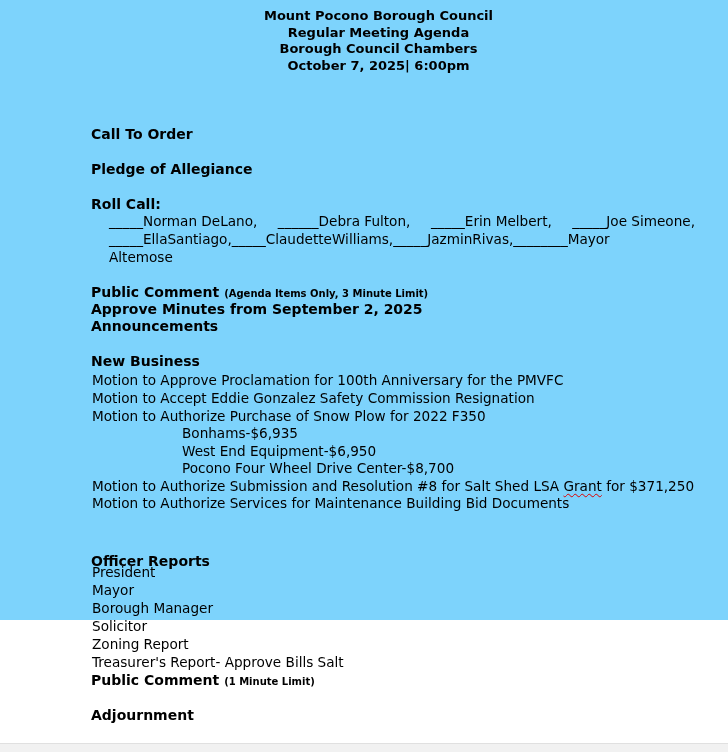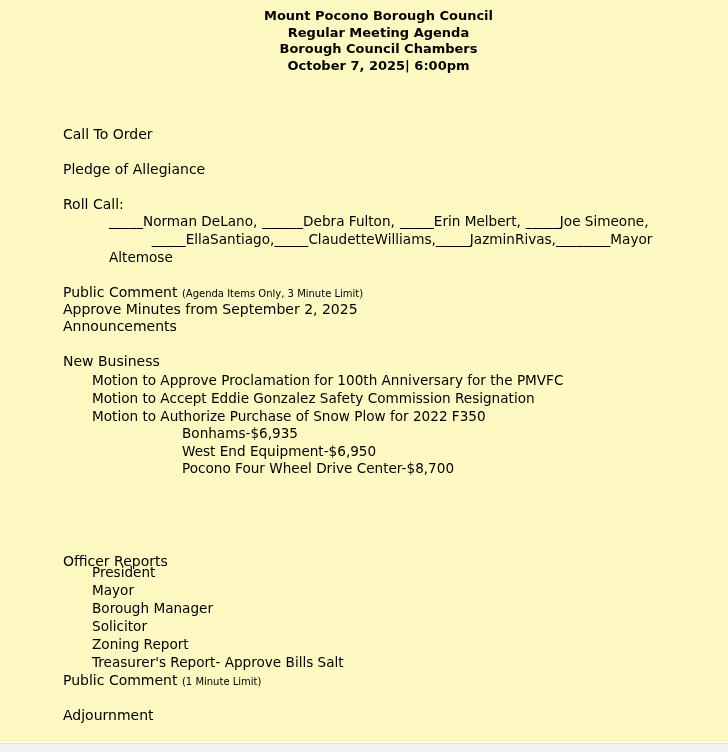--- a/index.html
+++ b/index.html
@@ -1,31 +1,31 @@
 <!DOCTYPE html>
 <html><head>
   <meta charset="utf-8">
   <style>
     html, body { margin: 0; padding: 0; }
     body {
       width: 728px; height: 752px; position: relative; overflow: hidden;
       background: #ffffff; color: #000;
       font-family: "DejaVu Sans", sans-serif;
     }
-    .page { position: absolute; left: 0; top: 0; width: 728px; height: 742px; background: #fef9c3; }
+    .page { position: absolute; left: 0; top: 0; width: 728px; height: 620px; background: #7dd3fc; }
     .bottom-bar { position: absolute; left: 0; top: 743px; width: 728px; height: 9px; background: #f1f1f1; border-top: 1px solid #e0e0e0; }
     .header { position: absolute; left: 0; top: 8px; width: 757px; text-align: center; font-weight: bold; font-size: 13px; line-height: 16.5px; }
     .abs { position: absolute; left: 63px; white-space: nowrap; }
-    .h { font-weight: normal; font-size: 14px; line-height: 17px; }
+    .h { font-weight: bold; font-size: 14px; line-height: 17px; margin-left: 28px; }
     .small { font-size: 10px; }
     .t { font-size: 13.6px; line-height: 18px; margin-left: 29px; }
     .indent { left: 153px; }
     .roll { position: absolute; left: 109px; width: 586px; font-size: 13.6px; line-height: 18px; }
-    .roll-line { display: flex; justify-content: center; white-space: nowrap; }
-    .roll-line.first { justify-content: flex-start; gap: 5px; }
+    .roll-line { display: flex; justify-content: flex-start; white-space: nowrap; }
+    .roll-line.first { justify-content: space-between; gap: 5px; }
     .squiggle { text-decoration: underline wavy #d00; text-decoration-thickness: 1px; text-underline-offset: 2px; }
   </style>
 </head>
 <body>
 
 <div class="page">
   <div class="header">
     <div>Mount Pocono Borough Council</div>
     <div>Regular Meeting Agenda</div>
     <div>Borough Council Chambers</div>
@@ -62,20 +62,22 @@
   <div class="abs h" style="top:301px">Approve Minutes from September 2, 2025</div>
   <div class="abs h" style="top:318px">Announcements</div>
 
   <div class="abs h" style="top:353px">New Business</div>
   <div class="abs t" style="top:371px">Motion to Approve Proclamation for 100th Anniversary for the PMVFC</div>
   <div class="abs t" style="top:389px">Motion to Accept Eddie Gonzalez Safety Commission Resignation</div>
   <div class="abs t" style="top:407px">Motion to Authorize Purchase of Snow Plow for 2022 F350</div>
   <div class="abs t indent" style="top:424px">Bonhams-$6,935</div>
   <div class="abs t indent" style="top:442px">West End Equipment-$6,950</div>
   <div class="abs t indent" style="top:459px">Pocono Four Wheel Drive Center-$8,700</div>
+  <div class="abs t" style="top:477px"><span>Motion to Authorize Submission and Resolution #8 for Salt Shed LSA </span><span class="squiggle">Grant</span><span> for $371,250</span></div>
+  <div class="abs t" style="top:494px">Motion to Authorize Services for Maintenance Building Bid Documents</div>
 
   <div class="abs h" style="top:553px">Officer Reports</div>
   <div class="abs t" style="top:563px">President</div>
   <div class="abs t" style="top:581px">Mayor</div>
   <div class="abs t" style="top:599px">Borough Manager</div>
   <div class="abs t" style="top:617px">Solicitor</div>
   <div class="abs t" style="top:635px">Zoning Report</div>
   <div class="abs t" style="top:653px">Treasurer's Report- Approve Bills Salt</div>
   <div class="abs h" style="top:672px">
     <span>Public Comment</span>

